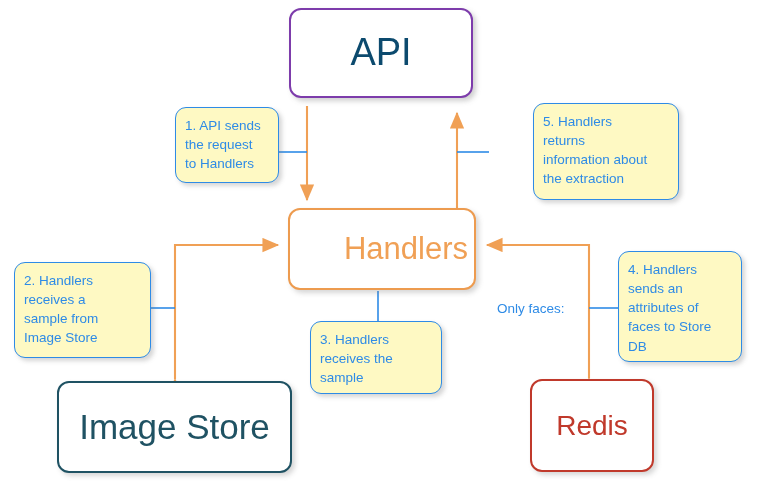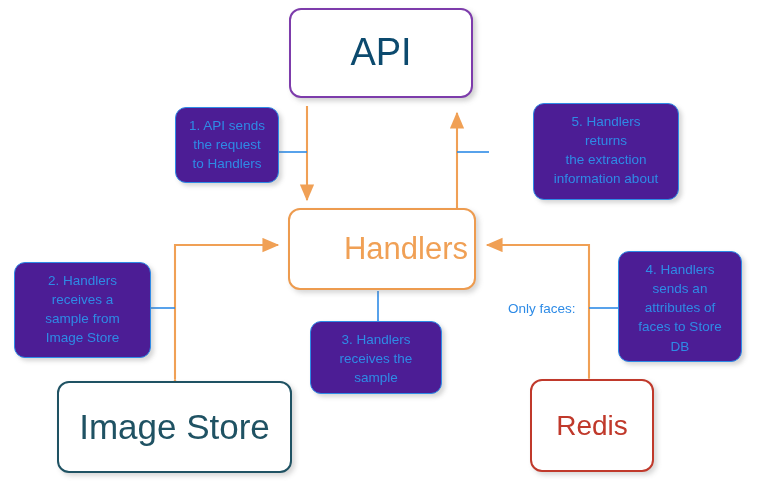--- a/index.html
+++ b/index.html
@@ -65,44 +65,42 @@
     border: 2.2px solid #c0392b;
     color: #c0392b;
     font-size: 28px;
     box-shadow: 3px 3px 5px rgba(120,120,120,0.30);
   }
 
   
   .note {
     position: absolute;
     box-sizing: border-box;
-    background: #4c1d95;
+    background: #fef9c3;
     border: 1.6px solid #2e8be6;
     border-radius: 11px;
     color: #2e8be6;
     font-size: 13.5px;
     line-height: 1.42;
     padding: 8px 9px 6px 9px;
     z-index: 4;
     box-shadow: 3px 3px 4px rgba(120,120,120,0.30);
-    text-align: center;
   }
   .note-1 { left: 175px; top: 107px; width: 104px; height: 76px; }
   .note-5 { left: 489px; top: 103px; width: 146px; height: 97px; margin-left: 44px; }
   .note-2 { left: 14px;   top: 262px; width: 137px; height: 96px; }
   .note-3 { left: 310px; top: 321px; width: 132px; height: 73px; }
   .note-4 { left: 618px; top: 251px; width: 124px; height: 111px; }
 
   .plain-label {
     position: absolute;
     color: #2e8be6;
     font-size: 13.5px;
     z-index: 4;
     white-space: nowrap;
-    margin-left: 11px;
   }
   .lbl-onlyfaces { left: 497px; top: 301px; }
 </style>
 </head>
 <body>
 
 <div id="canvas">
 
   <svg id="edges" viewBox="0 0 765 485" xmlns="http://www.w3.org/2000/svg">
     <defs>
@@ -162,22 +160,22 @@
 
   <div class="note note-1">
     <div>1. API sends</div>
     <div>the request</div>
     <div>to Handlers</div>
   </div>
 
   <div class="note note-5">
     <div>5. Handlers</div>
     <div>returns</div>
+    <div>information about</div>
     <div>the extraction</div>
-    <div>information about</div>
   </div>
 
   <div class="note note-2">
     <div>2. Handlers</div>
     <div>receives a</div>
     <div>sample from</div>
     <div>Image Store</div>
   </div>
 
   <div class="note note-3">

